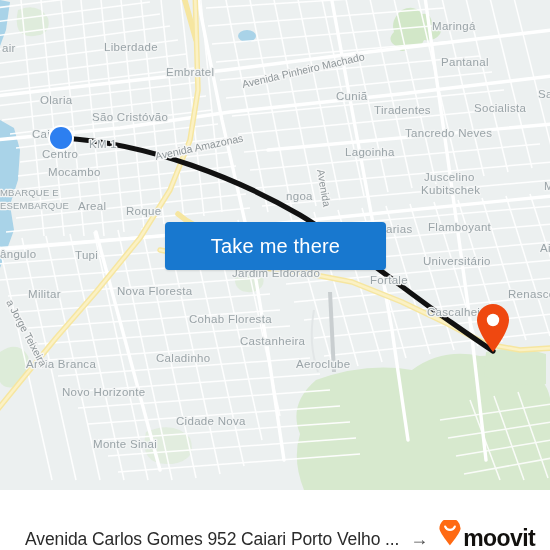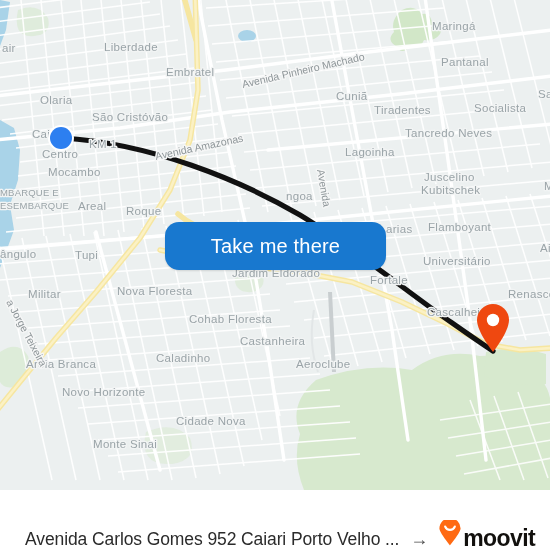--- a/index.html
+++ b/index.html
@@ -48,21 +48,21 @@
     stroke-linejoin: round;
   }
 
   
   #take-me-there {
     position: absolute;
     left: 165px; top: 222px;
     width: 221px; height: 48px;
     background: #1878cf;
     border: none;
-    border-radius: 14px;
+    border-radius: 4px;
     color: #ffffff;
     font-family: "Liberation Sans", sans-serif;
     font-size: 20px;
     letter-spacing: .2px;
     cursor: pointer;
     display: flex;
     align-items: center;
     justify-content: center;
     box-shadow: 0 1px 2px rgba(0,0,0,.12);
   }

